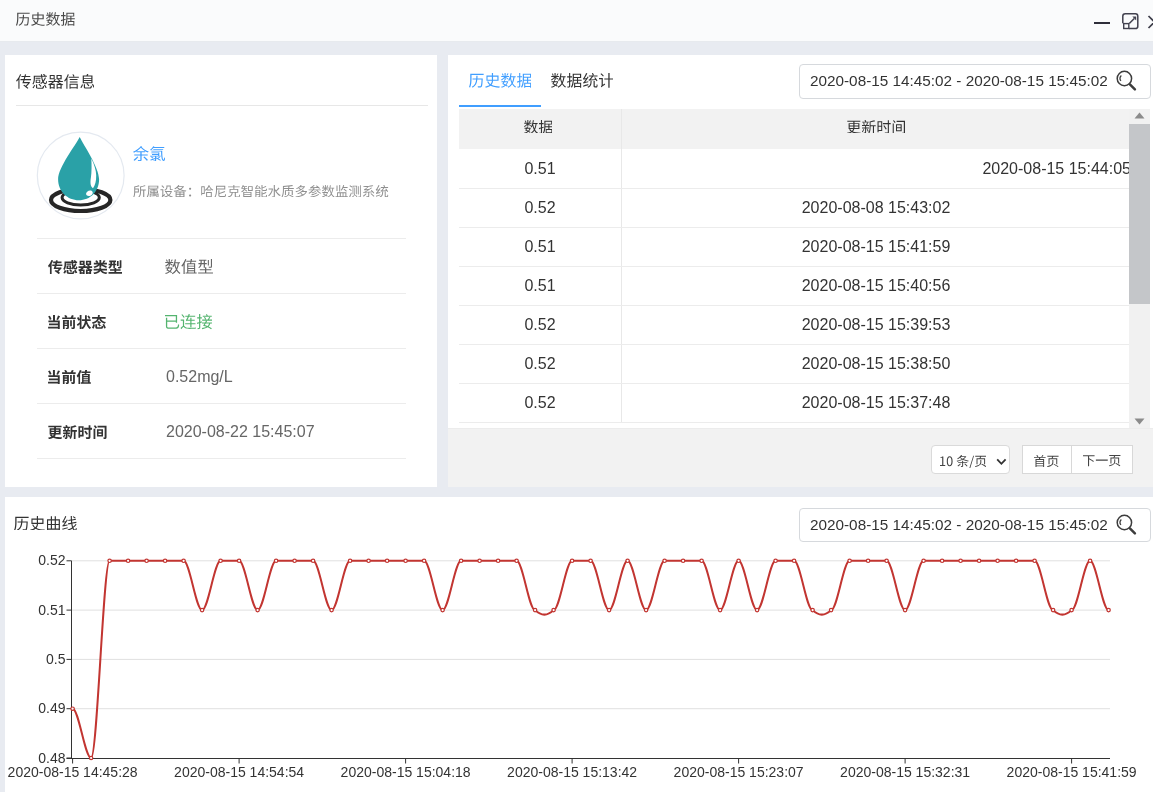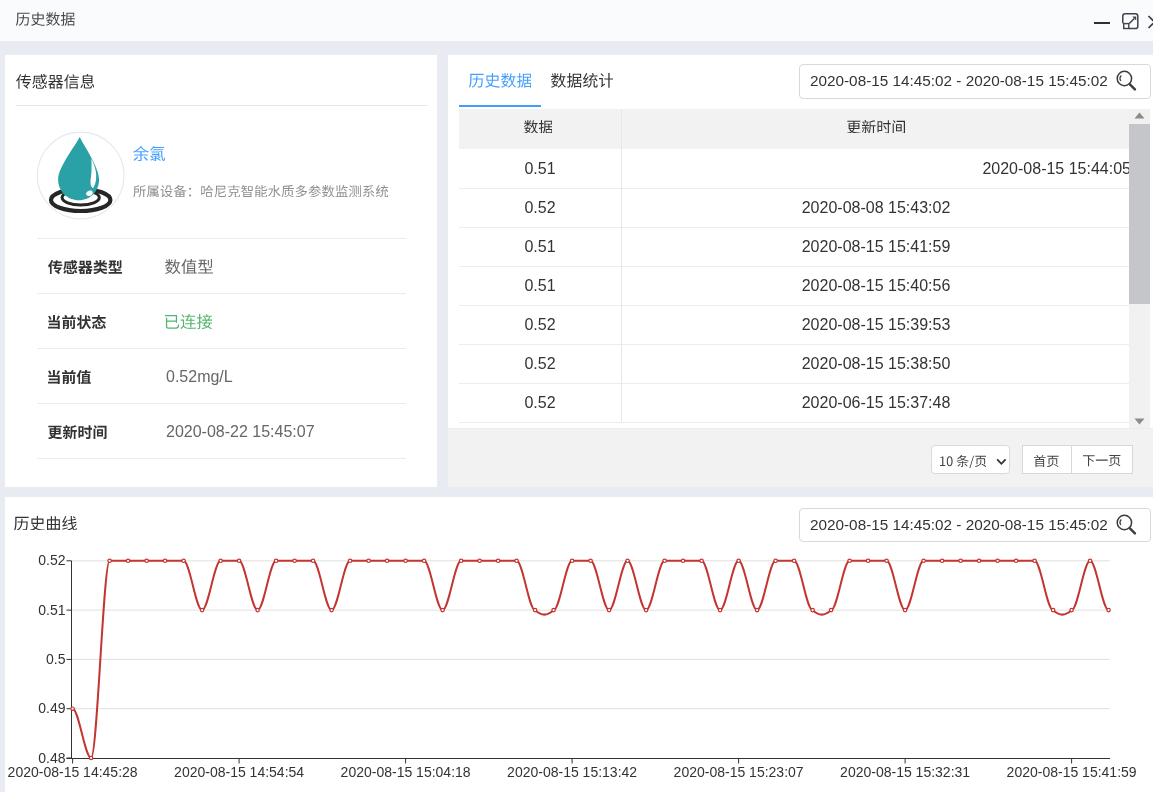--- a/index.html
+++ b/index.html
@@ -104,21 +104,21 @@
 <div class="abs" style="left:459px;top:276.0px;width:162px;text-align:center;font-size:16px;color:#333;line-height:19px">0.51</div>
 <div class="abs" style="left:621px;top:276.0px;width:510px;text-align:center;font-size:16px;color:#333;line-height:19px">2020-08-15 15:40:56</div>
 <div class="hline" style="left:459px;top:305px;width:672px;background:#ececec"></div>
 <div class="abs" style="left:459px;top:315.0px;width:162px;text-align:center;font-size:16px;color:#333;line-height:19px">0.52</div>
 <div class="abs" style="left:621px;top:315.0px;width:510px;text-align:center;font-size:16px;color:#333;line-height:19px">2020-08-15 15:39:53</div>
 <div class="hline" style="left:459px;top:344px;width:672px;background:#ececec"></div>
 <div class="abs" style="left:459px;top:354.0px;width:162px;text-align:center;font-size:16px;color:#333;line-height:19px">0.52</div>
 <div class="abs" style="left:621px;top:354.0px;width:510px;text-align:center;font-size:16px;color:#333;line-height:19px">2020-08-15 15:38:50</div>
 <div class="hline" style="left:459px;top:383px;width:672px;background:#ececec"></div>
 <div class="abs" style="left:459px;top:393.0px;width:162px;text-align:center;font-size:16px;color:#333;line-height:19px">0.52</div>
-<div class="abs" style="left:621px;top:393.0px;width:510px;text-align:center;font-size:16px;color:#333;line-height:19px">2020-06-15 15:37:48</div>
+<div class="abs" style="left:621px;top:393.0px;width:510px;text-align:center;font-size:16px;color:#333;line-height:19px">2020-08-15 15:37:48</div>
 <div class="hline" style="left:459px;top:422px;width:672px;background:#ececec"></div>
 <div class="hline" style="left:448px;top:428px;width:705px;background:#ececec"></div>
 <div class="abs" style="left:1129px;top:109px;width:21px;height:319px;background:#f1f1f1"></div>
 <div class="abs" style="left:1129px;top:124px;width:21px;height:180px;background:#c4c6c9"></div>
 <svg class="abs" style="left:1134px;top:112px" width="11" height="7" viewBox="0 0 11 7">
     <path d="M5.5 0.5 L10.5 6.5 L0.5 6.5 Z" fill="#8b8b8b"></path>
   </svg>
 <svg class="abs" style="left:1134px;top:418px" width="11" height="7" viewBox="0 0 11 7">
     <path d="M0.5 0.5 L10.5 0.5 L5.5 6.5 Z" fill="#8b8b8b"></path>
   </svg>

